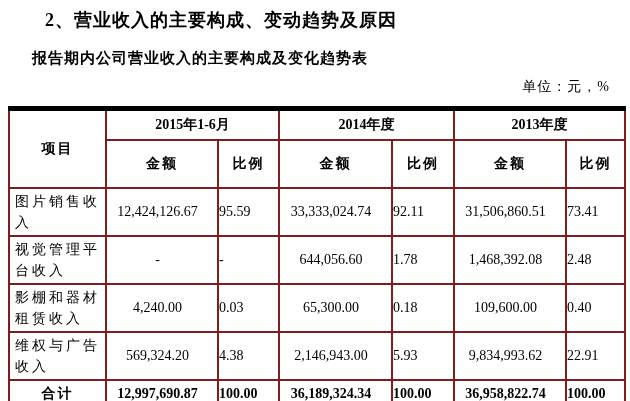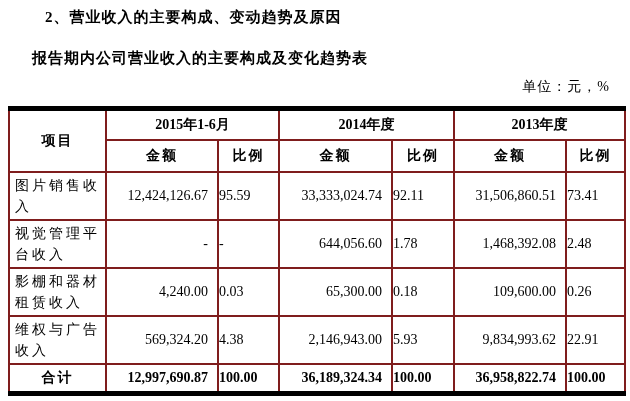--- a/index.html
+++ b/index.html
@@ -8,21 +8,21 @@
     position: relative;
     background: #ffffff;
     color: #000000;
     font-family: "Liberation Serif", "DejaVu Serif", serif;
     overflow: hidden;
   }
   .sec-title {
     position: absolute;
     left: 45px;
     top: 8px;
-    font-size: 15px;
+    font-size: 18px;
     font-weight: bold;
     letter-spacing: 1px;
     white-space: nowrap;
   }
   .table-caption {
     position: absolute;
     left: 32px;
     top: 49px;
     font-size: 15px;
     font-weight: bold;
@@ -53,33 +53,33 @@
     border: 2px solid #7f1d1d;
     font-size: 14px;
     vertical-align: middle;
     overflow: hidden;
   }
   table.rev th {
     font-weight: bold;
     text-align: center;
   }
   tr.h-period { height: 31px; }
-  tr.h-sub { height: 32px; }
+  tr.h-sub { height: 48px; }
   tbody tr.data-row { height: 47px; }
   tbody tr.total-row { height: 30px; margin-left: 42px; }
   th.item-head { letter-spacing: 2px; }
   th.sub-head { letter-spacing: 2px; }
   td.row-label {
     text-align: left;
     padding: 2px 2px 2px 5px;
     letter-spacing: 3px;
     line-height: 21px;
   }
   td.amount {
-    text-align: right;
+    text-align: center;
     padding-right: 9px;
   }
   td.ratio {
     text-align: left;
     padding-right: 8px;
   }
   tr.total-row td { font-weight: bold; }
   td.total-label {
     text-align: center;
     letter-spacing: 2px;
@@ -137,21 +137,21 @@
       <td class="amount">1,468,392.08</td>
       <td class="ratio">2.48</td>
     </tr>
     <tr class="data-row">
       <td class="row-label">影棚和器材租赁收入</td>
       <td class="amount">4,240.00</td>
       <td class="ratio">0.03</td>
       <td class="amount">65,300.00</td>
       <td class="ratio">0.18</td>
       <td class="amount">109,600.00</td>
-      <td class="ratio">0.26</td>
+      <td class="ratio">0.40</td>
     </tr>
     <tr class="data-row">
       <td class="row-label">维权与广告收入</td>
       <td class="amount">569,324.20</td>
       <td class="ratio">4.38</td>
       <td class="amount">2,146,943.00</td>
       <td class="ratio">5.93</td>
       <td class="amount">9,834,993.62</td>
       <td class="ratio">22.91</td>
     </tr>

